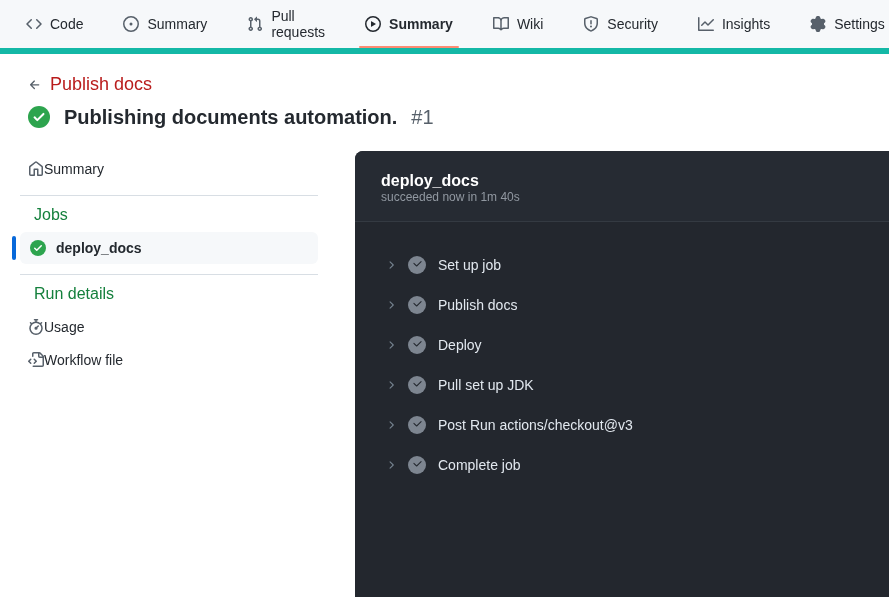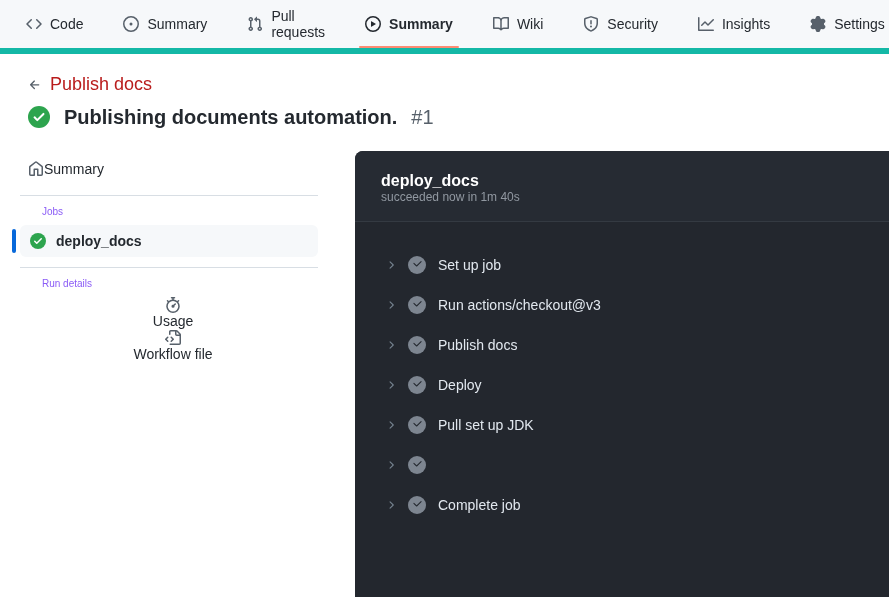--- a/index.html
+++ b/index.html
@@ -37,33 +37,33 @@
   .run-number { font-size:20px; font-weight:400; color:#57606a; }
   
   .columns { display:flex; margin-top:22px; height:439px; }
   .sidebar { width:355px; flex:none; padding:2px 37px 0 28px; }
   .side-row {
     display:flex; align-items:center; height:32px;
     font-size:14px; color:#24292f; cursor:pointer;
   }
   .side-row svg { width:16px; height:16px; fill:#57606a; flex:none; }
   .side-divider { border:none; border-top:1px solid #d8dee4; margin:10px 0 10px -8px; }
-  .side-heading { font-size:10px; color:#8b5cf6; margin:8px 0 8px 14px; }
+  .side-heading { font-size:16px; color:#15803d; margin:8px 0 8px 6px; }
   .job-item {
     position:relative; display:flex; align-items:center; gap:10px;
     height:32px; margin-left:-8px; padding:0 8px 0 10px;
     background:#f6f8fa; border-radius:6px; font-size:14px; font-weight:700;
     color:#24292f; cursor:pointer;
   }
   .job-item::before {
     content:""; position:absolute; left:-8px; top:4px; bottom:4px;
     width:4px; border-radius:3px; background:#0969da;
   }
   .job-item .ok { width:16px; height:16px; flex:none; }
-  .run-details-block .side-row { height:33px;flex-direction:column; }
+  .run-details-block .side-row { height:33px; }
   
   .log-panel {
     flex:1; background:#23272e; border-top-left-radius:8px;
     height:520px; overflow:hidden; display:flex; flex-direction:column;
   }
   .log-header {
     background:#262b33; padding:21px 26px 17px 26px;
     border-bottom:1px solid #343a42;
   }
   .log-job-name { font-size:16px; font-weight:700; color:#ffffff; }
@@ -209,31 +209,20 @@
       </li>
       <li class="step">
         <svg class="chev" viewBox="0 0 16 16">
             <path d="M6.22 3.22a.75.75 0 0 1 1.06 0l4.25 4.25a.75.75 0 0 1 0 1.06l-4.25 4.25a.751.751 0 0 1-1.042-.018.751.751 0 0 1-.018-1.042L9.94 8 6.22 4.28a.75.75 0 0 1 0-1.06Z"></path>
           </svg>
         <span class="scheck">
             <svg viewBox="0 0 16 16">
               <path d="M13.78 4.28a.75.75 0 0 0-1.06-1.06L6.75 9.19 3.28 5.72a.75.75 0 0 0-1.06 1.06l4 4a.75.75 0 0 0 1.06 0Z"></path>
             </svg>
           </span>
-        <span class="slabel">Run actions/checkout@v3</span>
-      </li>
-      <li class="step">
-        <svg class="chev" viewBox="0 0 16 16">
-            <path d="M6.22 3.22a.75.75 0 0 1 1.06 0l4.25 4.25a.75.75 0 0 1 0 1.06l-4.25 4.25a.751.751 0 0 1-1.042-.018.751.751 0 0 1-.018-1.042L9.94 8 6.22 4.28a.75.75 0 0 1 0-1.06Z"></path>
-          </svg>
-        <span class="scheck">
-            <svg viewBox="0 0 16 16">
-              <path d="M13.78 4.28a.75.75 0 0 0-1.06-1.06L6.75 9.19 3.28 5.72a.75.75 0 0 0-1.06 1.06l4 4a.75.75 0 0 0 1.06 0Z"></path>
-            </svg>
-          </span>
         <span class="slabel">Publish docs</span>
       </li>
       <li class="step">
         <svg class="chev" viewBox="0 0 16 16">
             <path d="M6.22 3.22a.75.75 0 0 1 1.06 0l4.25 4.25a.75.75 0 0 1 0 1.06l-4.25 4.25a.751.751 0 0 1-1.042-.018.751.751 0 0 1-.018-1.042L9.94 8 6.22 4.28a.75.75 0 0 1 0-1.06Z"></path>
           </svg>
         <span class="scheck">
             <svg viewBox="0 0 16 16">
               <path d="M13.78 4.28a.75.75 0 0 0-1.06-1.06L6.75 9.19 3.28 5.72a.75.75 0 0 0-1.06 1.06l4 4a.75.75 0 0 0 1.06 0Z"></path>
             </svg>
@@ -253,20 +242,21 @@
       </li>
       <li class="step">
         <svg class="chev" viewBox="0 0 16 16">
             <path d="M6.22 3.22a.75.75 0 0 1 1.06 0l4.25 4.25a.75.75 0 0 1 0 1.06l-4.25 4.25a.751.751 0 0 1-1.042-.018.751.751 0 0 1-.018-1.042L9.94 8 6.22 4.28a.75.75 0 0 1 0-1.06Z"></path>
           </svg>
         <span class="scheck">
             <svg viewBox="0 0 16 16">
               <path d="M13.78 4.28a.75.75 0 0 0-1.06-1.06L6.75 9.19 3.28 5.72a.75.75 0 0 0-1.06 1.06l4 4a.75.75 0 0 0 1.06 0Z"></path>
             </svg>
           </span>
+        <span class="slabel">Post Run actions/checkout@v3</span>
       </li>
       <li class="step">
         <svg class="chev" viewBox="0 0 16 16">
             <path d="M6.22 3.22a.75.75 0 0 1 1.06 0l4.25 4.25a.75.75 0 0 1 0 1.06l-4.25 4.25a.751.751 0 0 1-1.042-.018.751.751 0 0 1-.018-1.042L9.94 8 6.22 4.28a.75.75 0 0 1 0-1.06Z"></path>
           </svg>
         <span class="scheck">
             <svg viewBox="0 0 16 16">
               <path d="M13.78 4.28a.75.75 0 0 0-1.06-1.06L6.75 9.19 3.28 5.72a.75.75 0 0 0-1.06 1.06l4 4a.75.75 0 0 0 1.06 0Z"></path>
             </svg>
           </span>

